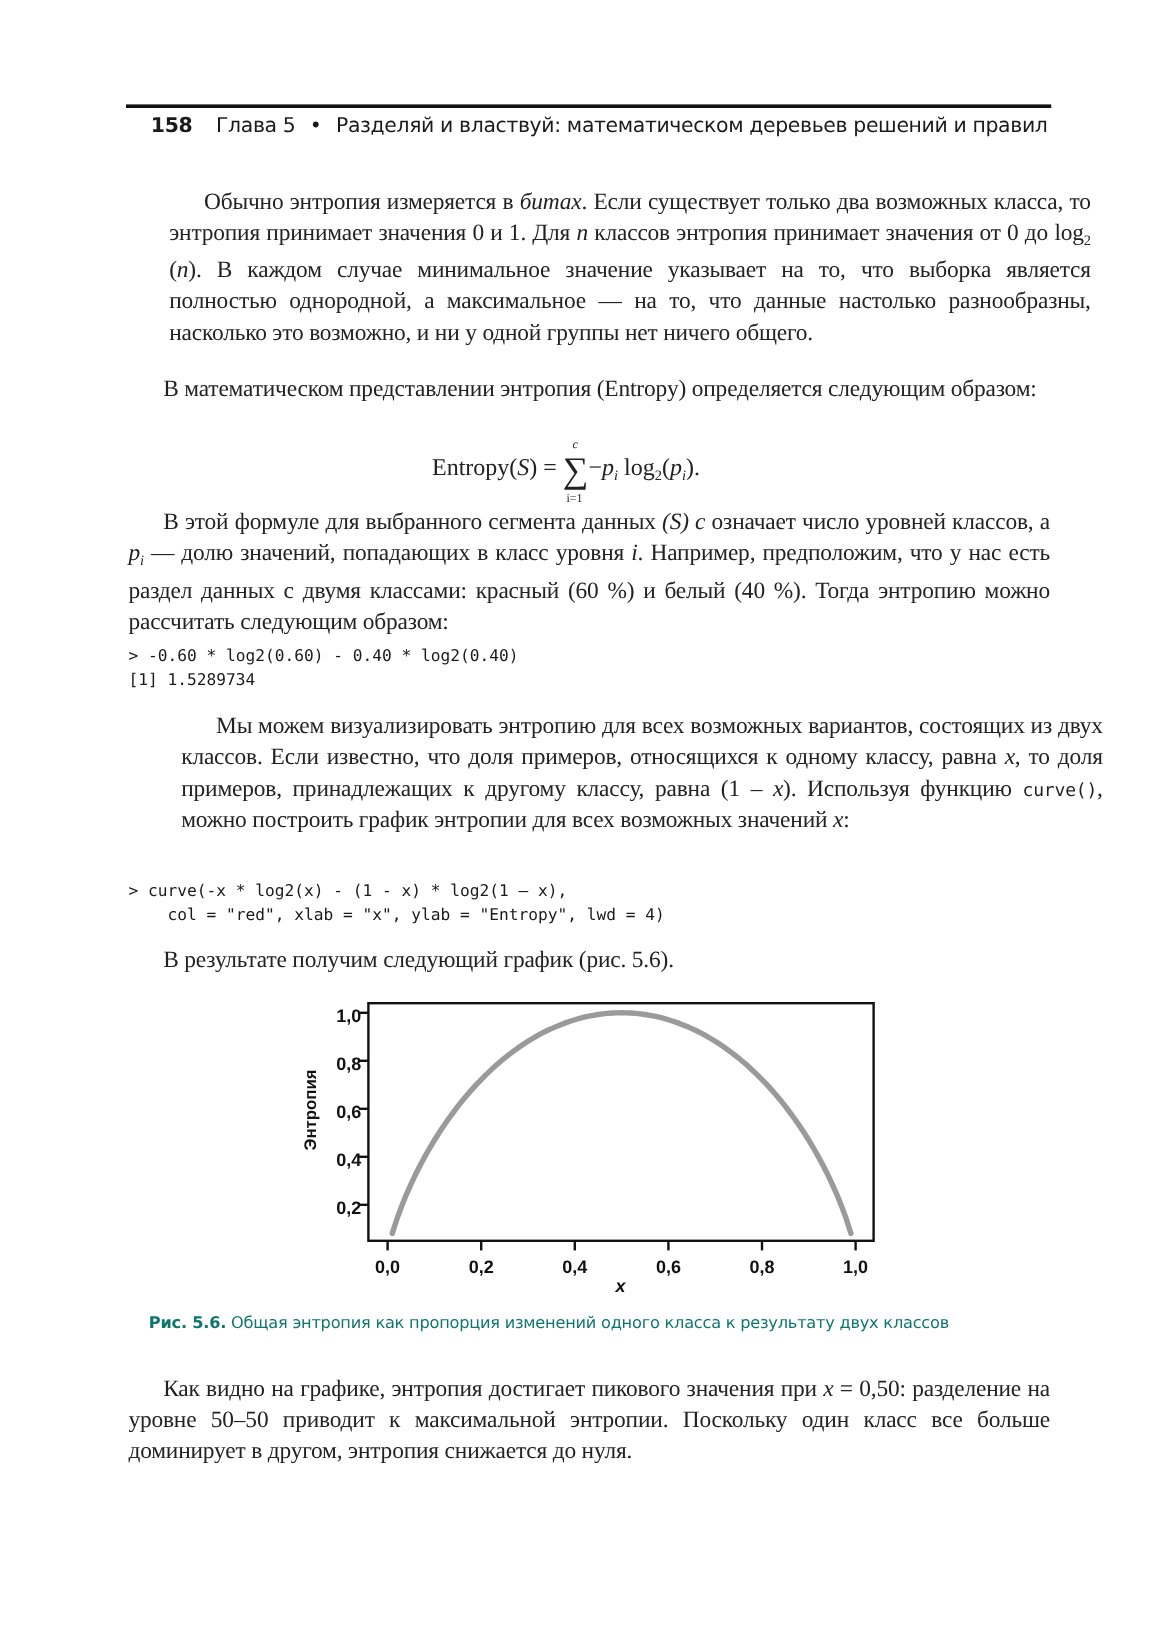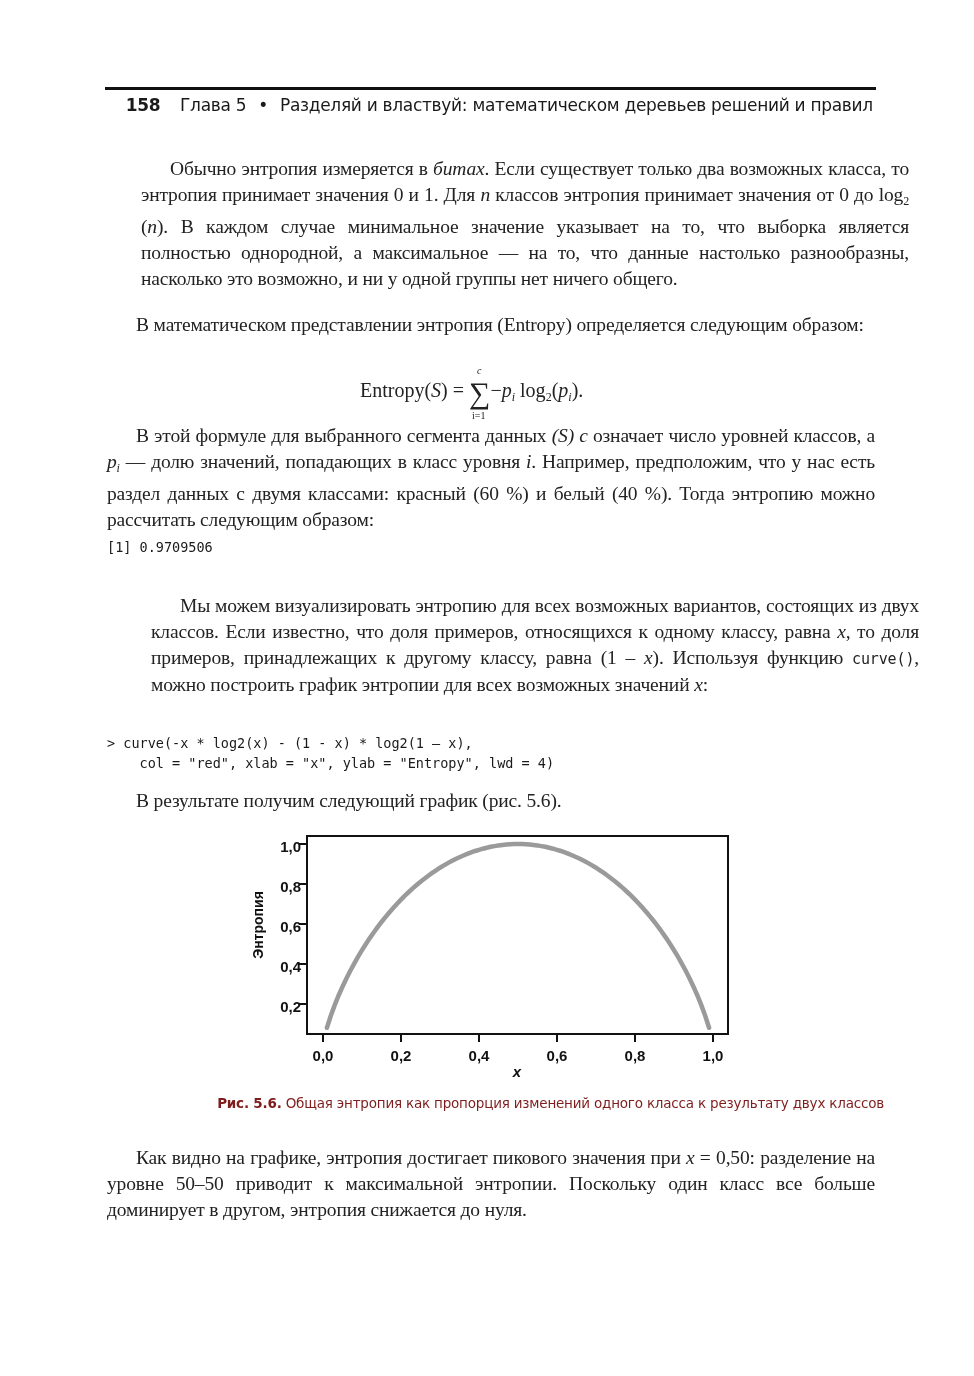--- a/index.html
+++ b/index.html
@@ -13,21 +13,21 @@
   .para { left:107px; width:768px; text-align:justify; }
   .para p { margin:0; text-indent:29px; }
   .mono { font-family:"DejaVu Sans Mono", monospace; font-size:13.5px; line-height:20px; color:#1a1a1a; white-space:pre; left:107px; }
   .formula { left:0; width:974px; top:366px; height:60px; text-align:center; font-family:"Liberation Serif", serif; font-size:20px; color:#222; }
   .formula .row { position:absolute; left:360px; top:12px; white-space:nowrap; }
   .sigma { position:relative; display:inline-block; font-size:30px; line-height:1; vertical-align:-6px; }
   .sigma .sup { position:absolute; top:-12px; left:8px; font-size:10px; font-style:italic; }
   .sigma .sub { position:absolute; top:33px; left:3px; font-size:10px; white-space:nowrap; }
   i { font-style:italic; }
   sub.s { font-size:12px; vertical-align:-4px; }
-  .caption { left:124px; top:1095px; width:760px; font-family:"DejaVu Sans", sans-serif; font-size:13.5px; white-space:nowrap; color:#7f1d1d; letter-spacing:-0.2px;text-align:right; }
+  .caption { left:124px; top:1095px; width:760px; font-family:"DejaVu Sans", sans-serif; font-size:13.5px; white-space:nowrap; color:#0f766e; letter-spacing:-0.2px; }
   .caption b { font-weight:bold; }
   .chart { left:0; top:0; width:974px; height:1376px; pointer-events:none; }
   .chart text { font-family:"Liberation Sans", sans-serif; font-weight:bold; font-size:15px; fill:#111; }
   .chart .ylab { font-size:14px; }
   .code-inline { font-family:"DejaVu Sans Mono", monospace; font-size:15px; }
 </style>
 </head>
 <body>
 
 <div class="abs header-rule"></div>
@@ -49,21 +49,21 @@
 <div class="abs formula">
   <div class="row">
     <span>Entropy(</span><i>S</i><span>) = </span><span class="sigma"><span>∑</span><span class="sup">c</span><span class="sub">i=1</span></span><span>−</span><i>p</i><sub class="s"><i>i</i></sub><span> log</span><sub class="s">2</sub><span>(</span><i>p</i><sub class="s"><i>i</i></sub><span>).</span>
   </div>
 </div>
 
 <div class="abs para serif" style="top:423px;">
   <p><span>В этой формуле для выбранного сегмента данных </span><i>(S) c</i><span> означает число уровней классов, а </span><i>p</i><sub class="s"><i>i</i></sub><span> — долю значений, попадающих в класс уровня </span><i>i</i><span>. Например, предположим, что у нас есть раздел данных с двумя классами: красный (60 %) и белый (40 %). Тогда энтропию можно рассчитать следующим образом:</span></p>
 </div>
 
-<div class="abs mono" style="top:537px;"><div>[1] 0.9709506</div></div>
+<div class="abs mono" style="top:537px;"><div>&gt; -0.60 * log2(0.60) - 0.40 * log2(0.40)</div><div>[1] 1.5289734</div></div>
 
 <div class="abs para serif" style="top:593px;margin-left:44px;">
   <p><span>Мы можем визуализировать энтропию для всех возможных вариантов, состоящих из двух классов. Если известно, что доля примеров, относящихся к одному классу, равна </span><i>x</i><span>, то доля примеров, принадлежащих к другому классу, равна (1 – </span><i>x</i><span>). Используя функцию </span><span class="code-inline">curve()</span><span>, можно построить график энтропии для всех возможных значений </span><i>x</i><span>:</span></p>
 </div>
 
 <div class="abs mono" style="top:733px;"><div>&gt; curve(-x * log2(x) - (1 - x) * log2(1 – x),</div><div>    col = "red", xlab = "x", ylab = "Entropy", lwd = 4)</div></div>
 
 <div class="abs para serif" style="top:788px;">
   <p>В результате получим следующий график (рис. 5.6).</p>
 </div>

